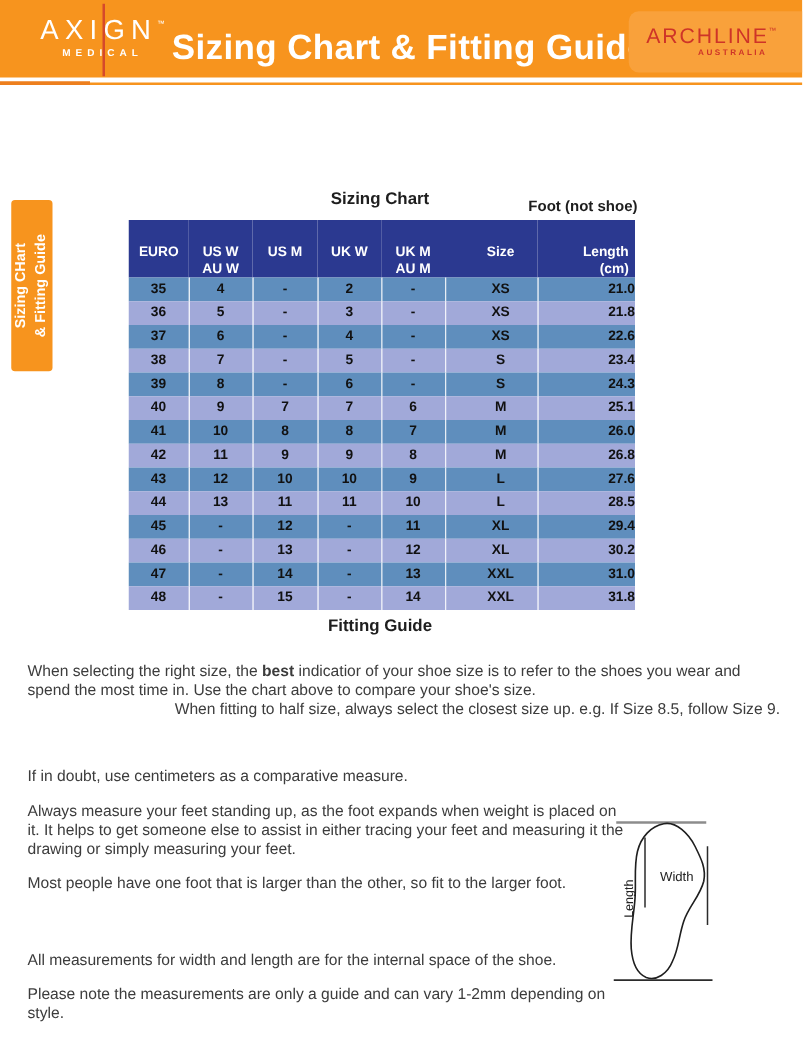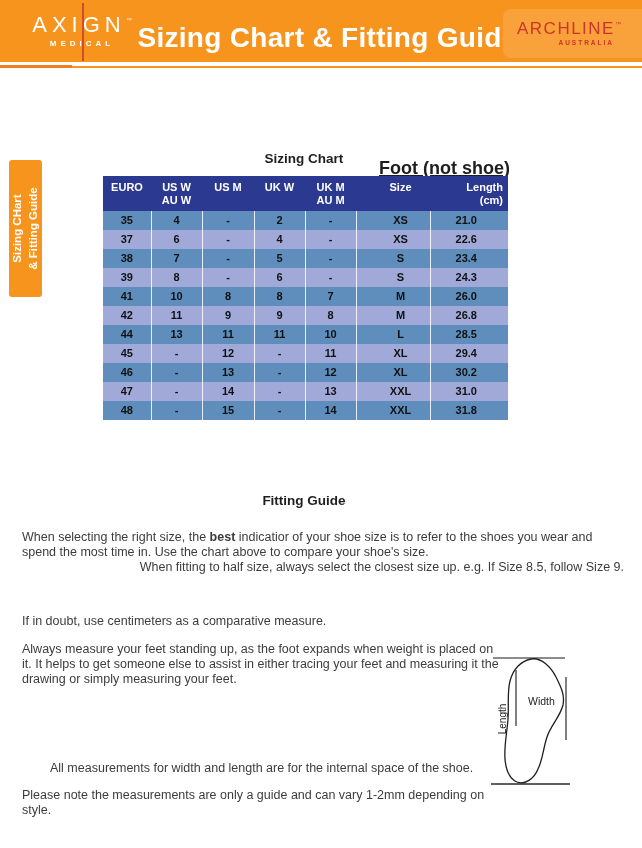--- a/index.html
+++ b/index.html
@@ -34,46 +34,46 @@
   .side-tab{position:absolute;left:9px;top:160px;width:33px;height:137px;background:var(--orange);
         border-radius:3px;}
   .side-tab-text{position:absolute;left:-43px;top:212px;width:137px;height:33px;
         transform:rotate(-90deg);color:#fff;font-weight:bold;font-size:11.5px;line-height:16px;
         text-align:center;white-space:nowrap;}
 
   
   .chart-heading{position:absolute;left:0;top:151px;width:608px;text-align:center;
         color:var(--ink);font-size:13.5px;font-weight:bold;}
   .foot-label{position:absolute;right:132px;top:158px;color:var(--ink);
-        font-size:18px;font-weight:bold;text-decoration:underline;}
+        font-size:12px;font-weight:bold;}
   table.sizing{position:absolute;left:103px;top:176px;width:405px;border-collapse:collapse;
         table-layout:fixed;font-family:"Liberation Sans",sans-serif;}
   table.sizing th{background:var(--header-blue);color:#fff;font-size:11px;font-weight:bold;
-        height:35px;vertical-align:top;padding-top:5px;line-height:13px;text-align:center;}
+        height:35px;vertical-align:top;padding-top:20px;line-height:13px;text-align:center;}
   table.sizing td{height:19px;line-height:19px;font-size:11px;font-weight:bold;color:#111;
         text-align:center;}
   table.sizing td+td{border-left:1px solid rgba(255,255,255,.85);}
   table.sizing tbody tr:nth-child(odd) td{background:var(--row-dark);}
   table.sizing tbody tr:nth-child(even) td{background:var(--row-light);}
   th.col-5,td.col-5{text-align:left;padding-left:15px;}
   th.col-6{text-align:right !important;padding-right:5px;}
-  td.col-6{text-align:right !important;padding-right:31px;}
+  td.col-6{text-align:right !important;padding-right:0;}
 
   
   .section-heading{position:absolute;left:0;width:608px;text-align:center;color:var(--ink);
         font-size:13.5px;font-weight:bold;}
   .para{position:absolute;left:22px;font-size:12.5px;line-height:15px;color:var(--body);}
   #fg-heading{top:493px;}
   #fg-para1{top:530px;width:602px;}
   #fg-para2{top:560px;width:602px;text-align:right;}
   #ms-heading{top:588px;}
   #ms-para1{top:614px;width:500px;}
   #ms-para2{top:642px;width:478px;}
   #ms-para3{top:699px;width:500px;}
-  #ms-para4{top:761px;width:500px;margin-left:28px;}
+  #ms-para4{top:761px;width:500px;}
   #ms-para5{top:788px;width:470px;}
 
   
   .foot-diagram{position:absolute;left:485px;top:645px;width:90px;height:150px;}
 </style>
 </head>
 <body>
 
 <div class="page">
 
@@ -147,20 +147,29 @@
         <tr>
           <td class="col-0">35</td>
           <td class="col-1">4</td>
           <td class="col-2">-</td>
           <td class="col-3">2</td>
           <td class="col-4">-</td>
           <td class="col-5">XS</td>
           <td class="col-6">21.0</td>
         </tr>
         <tr>
+          <td class="col-0">36</td>
+          <td class="col-1">5</td>
+          <td class="col-2">-</td>
+          <td class="col-3">3</td>
+          <td class="col-4">-</td>
+          <td class="col-5">XS</td>
+          <td class="col-6">21.8</td>
+        </tr>
+        <tr>
           <td class="col-0">37</td>
           <td class="col-1">6</td>
           <td class="col-2">-</td>
           <td class="col-3">4</td>
           <td class="col-4">-</td>
           <td class="col-5">XS</td>
           <td class="col-6">22.6</td>
         </tr>
         <tr>
           <td class="col-0">38</td>
@@ -172,40 +181,58 @@
           <td class="col-6">23.4</td>
         </tr>
         <tr>
           <td class="col-0">39</td>
           <td class="col-1">8</td>
           <td class="col-2">-</td>
           <td class="col-3">6</td>
           <td class="col-4">-</td>
           <td class="col-5">S</td>
           <td class="col-6">24.3</td>
+        </tr>
+        <tr>
+          <td class="col-0">40</td>
+          <td class="col-1">9</td>
+          <td class="col-2">7</td>
+          <td class="col-3">7</td>
+          <td class="col-4">6</td>
+          <td class="col-5">M</td>
+          <td class="col-6">25.1</td>
         </tr>
         <tr>
           <td class="col-0">41</td>
           <td class="col-1">10</td>
           <td class="col-2">8</td>
           <td class="col-3">8</td>
           <td class="col-4">7</td>
           <td class="col-5">M</td>
           <td class="col-6">26.0</td>
         </tr>
         <tr>
           <td class="col-0">42</td>
           <td class="col-1">11</td>
           <td class="col-2">9</td>
           <td class="col-3">9</td>
           <td class="col-4">8</td>
           <td class="col-5">M</td>
           <td class="col-6">26.8</td>
         </tr>
         <tr>
+          <td class="col-0">43</td>
+          <td class="col-1">12</td>
+          <td class="col-2">10</td>
+          <td class="col-3">10</td>
+          <td class="col-4">9</td>
+          <td class="col-5">L</td>
+          <td class="col-6">27.6</td>
+        </tr>
+        <tr>
           <td class="col-0">44</td>
           <td class="col-1">13</td>
           <td class="col-2">11</td>
           <td class="col-3">11</td>
           <td class="col-4">10</td>
           <td class="col-5">L</td>
           <td class="col-6">28.5</td>
         </tr>
         <tr>
           <td class="col-0">45</td>
@@ -245,20 +272,21 @@
         </tr>
       </tbody>
   </table>
 
   <div class="section-heading" id="fg-heading">Fitting Guide</div>
   <p class="para" id="fg-para1"><span>When selecting the right size, the </span><b>best</b><span> indicatior of your shoe size is to refer to the shoes you wear and spend the most time in. Use the chart above to compare your shoe's size.</span></p>
   <p class="para" id="fg-para2">When fitting to half size, always select the closest size up. e.g. If Size 8.5, follow Size 9.</p>
 
   <p class="para" id="ms-para2">Always measure your feet standing up, as the foot expands when weight is placed on it. It helps to get someone else to assist in either tracing your feet and measuring it the drawing or simply measuring your feet.</p>
   <p class="para" id="ms-para1">If in doubt, use centimeters as a comparative measure.</p>
+  <p class="para" id="ms-para3">Most people have one foot that is larger than the other, so fit to the larger foot.</p>
   <p class="para" id="ms-para4">All measurements for width and length are for the internal space of the shoe.</p>
   <p class="para" id="ms-para5">Please note the measurements are only a guide and can vary 1-2mm depending on style.</p>
 
   <svg class="foot-diagram" viewBox="0 0 90 150">
     <line x1="8" y1="13" x2="80" y2="13" stroke="#8C8C8C" stroke-width="2"></line>
     <line x1="6" y1="139" x2="85" y2="139" stroke="#2B2B2B" stroke-width="1.4"></line>
     <path d="M 46 14 C 56 12, 66 22, 71 32 C 76 42, 80 50, 78 60 C 75 72, 66 80, 62 92 C 58 104, 58 114, 53 124 C 49 134, 40 140, 32 137 C 25 134, 21 126, 20 114 C 19 100, 22 88, 23 74 C 24 60, 22 48, 25 36 C 28 24, 36 16, 46 14 Z" fill="none" stroke="#1F1F1F" stroke-width="1.3"></path>
     <line x1="31" y1="25" x2="31" y2="81" stroke="#2B2B2B" stroke-width="1.2"></line>
     <line x1="81" y1="32" x2="81" y2="95" stroke="#2B2B2B" stroke-width="1.2"></line>
     <text x="21" y="74" transform="rotate(-90 21 74)" text-anchor="middle" font-size="10" fill="#222" font-family="Liberation Sans, sans-serif">Length</text>

